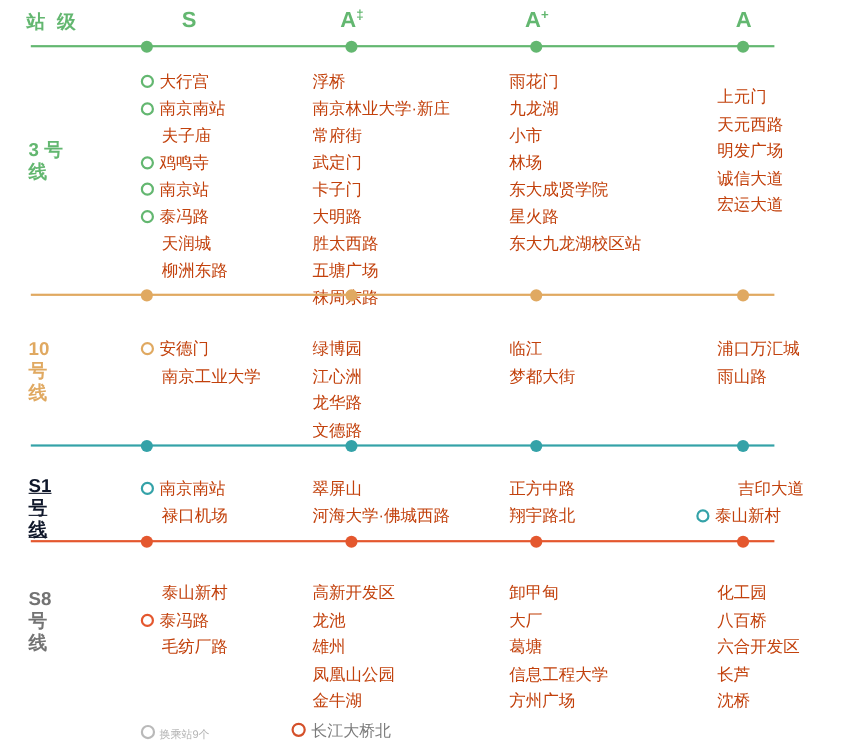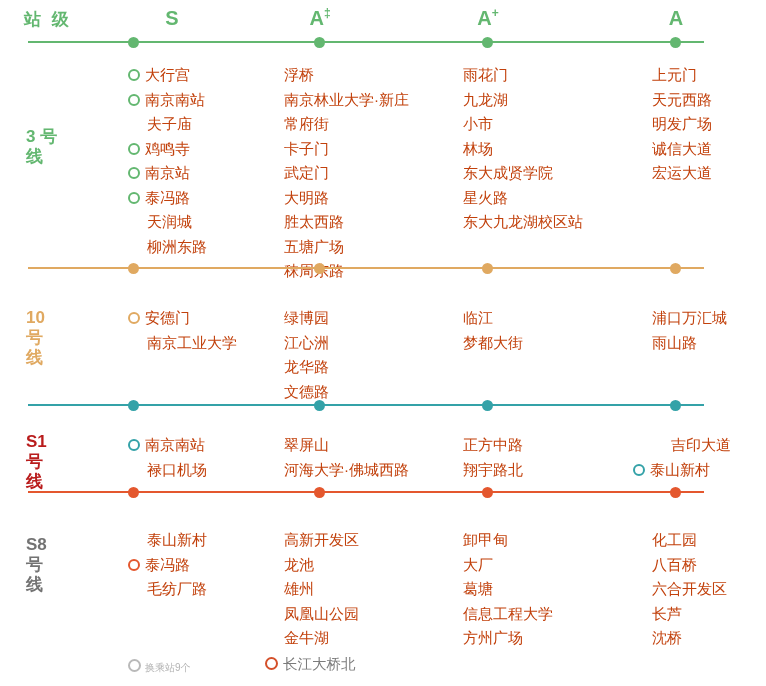--- a/index.html
+++ b/index.html
@@ -178,39 +178,39 @@
       <div class="station transfer"><span class="ring" style="border-color:#63b770;"></span><span class="txt">南京站</span></div>
       <div class="station transfer"><span class="ring" style="border-color:#63b770;"></span><span class="txt">泰冯路</span></div>
       <div class="station"><span class="indent"></span><span class="txt">天润城</span></div>
       <div class="station"><span class="indent"></span><span class="txt">柳洲东路</span></div>
     </div>
 
     <div class="colgroup" style="left:284px;top:22px;">
       <div class="station"><span class="txt">浮桥</span></div>
       <div class="station"><span class="txt">南京林业大学·新庄</span></div>
       <div class="station"><span class="txt">常府街</span></div>
+      <div class="station"><span class="txt">武定门</span></div>
       <div class="station"><span class="txt">卡子门</span></div>
-      <div class="station"><span class="txt">武定门</span></div>
       <div class="station"><span class="txt">大明路</span></div>
       <div class="station"><span class="txt">胜太西路</span></div>
       <div class="station"><span class="txt">五塘广场</span></div>
       <div class="station"><span class="txt">秣周东路</span></div>
     </div>
 
     <div class="colgroup" style="left:463px;top:22px;">
       <div class="station"><span class="txt">雨花门</span></div>
       <div class="station"><span class="txt">九龙湖</span></div>
       <div class="station"><span class="txt">小市</span></div>
       <div class="station"><span class="txt">林场</span></div>
       <div class="station"><span class="txt">东大成贤学院</span></div>
       <div class="station"><span class="txt">星火路</span></div>
       <div class="station"><span class="txt">东大九龙湖校区站</span></div>
     </div>
 
-    <div class="colgroup" style="left:652px;top:22px;">
+    <div class="colgroup" style="left:652px;top:36px;">
       <div class="station"><span class="txt">上元门</span></div>
       <div class="station"><span class="txt">天元西路</span></div>
       <div class="station"><span class="txt">明发广场</span></div>
       <div class="station"><span class="txt">诚信大道</span></div>
       <div class="station"><span class="txt">宏运大道</span></div>
     </div>
   </div>
 
   <div class="band" style="top:267px;height:123px;">
     <div class="rail" style="background:#e0a961;top:0;">
@@ -241,21 +241,21 @@
     </div>
   </div>
 
   <div class="band" style="top:404px;height:85px;">
     <div class="rail" style="background:#34a2a8;top:0;">
       <span class="dot" style="left:100px;background:#34a2a8;"></span>
       <span class="dot" style="left:286px;background:#34a2a8;"></span>
       <span class="dot" style="left:454px;background:#34a2a8;"></span>
       <span class="dot" style="left:642px;background:#34a2a8;"></span>
     </div>
-    <div class="line-name" style="top:28px;color:#b91c1c;">S1 号 线</div>
+    <div class="line-name" style="top:28px;color:#0f172a;text-decoration:underline;">S1 号 线</div>
 
     <div class="colgroup" style="left:128px;top:29px;">
       <div class="station transfer"><span class="ring" style="border-color:#34a2a8;"></span><span class="txt">南京南站</span></div>
       <div class="station"><span class="indent"></span><span class="txt">禄口机场</span></div>
     </div>
     <div class="colgroup" style="left:284px;top:29px;">
       <div class="station"><span class="txt">翠屏山</span></div>
       <div class="station"><span class="txt">河海大学·佛城西路</span></div>
     </div>
     <div class="colgroup" style="left:463px;top:29px;">

